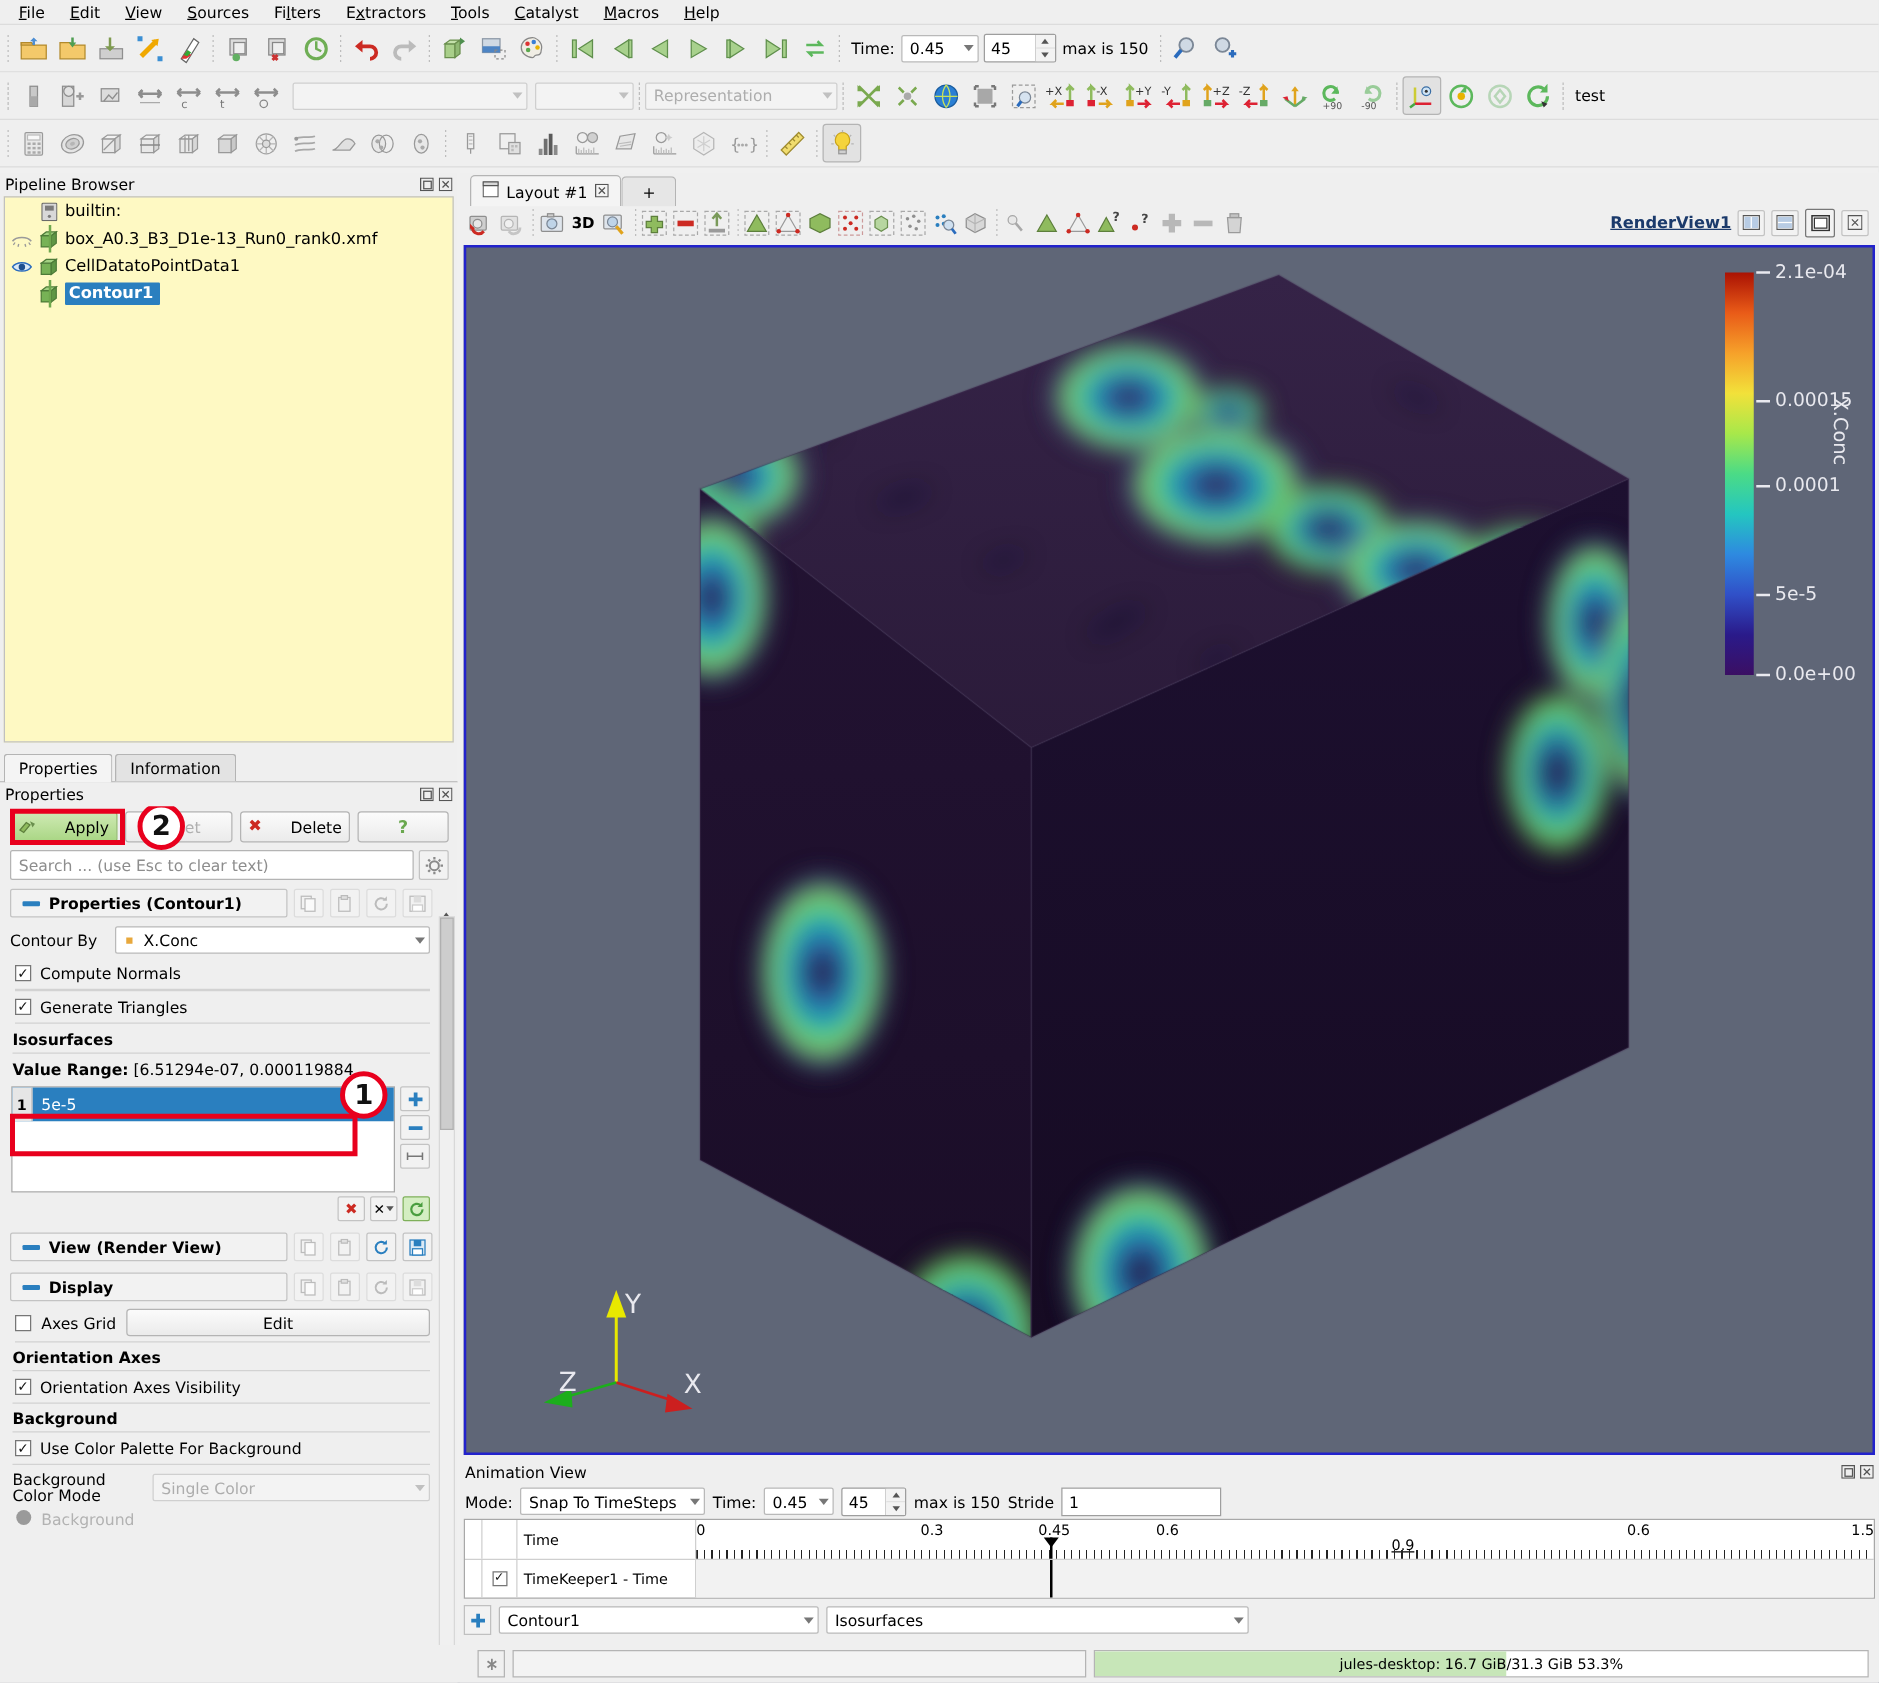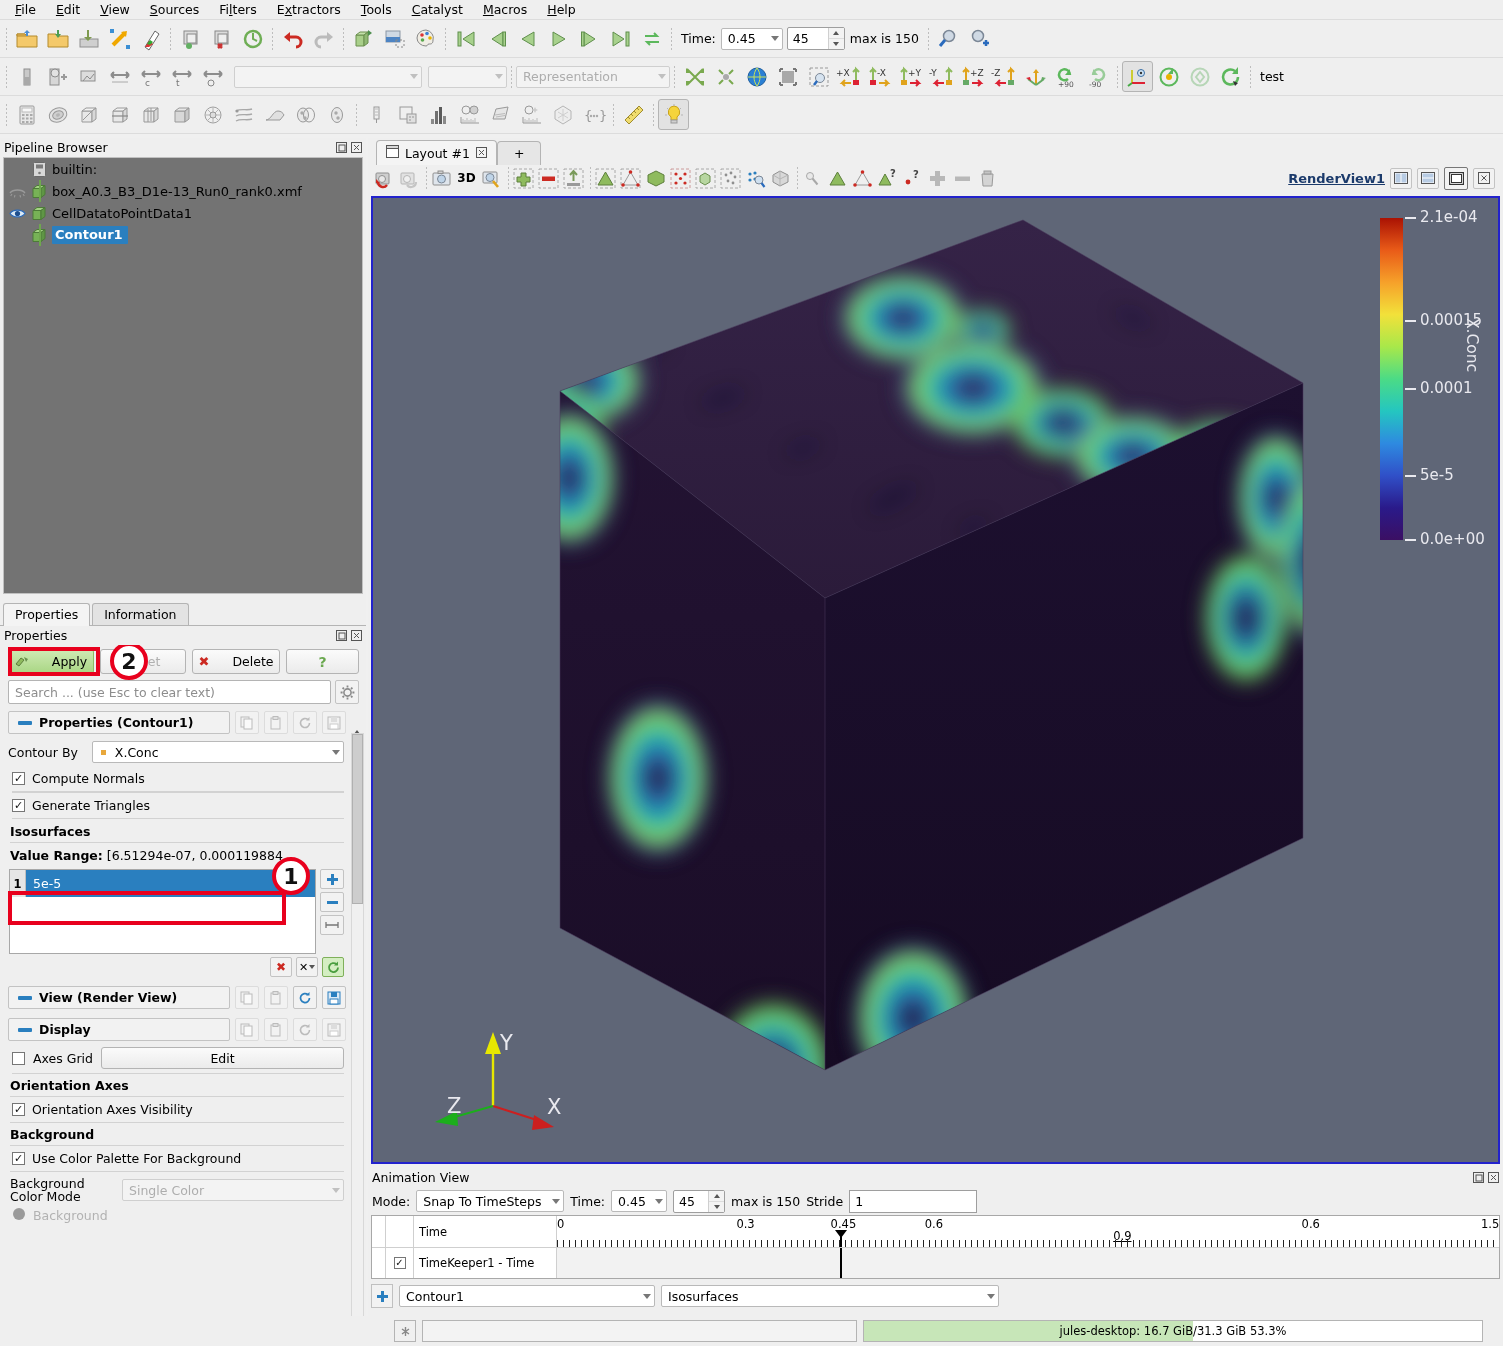--- a/index.html
+++ b/index.html
@@ -80,21 +80,21 @@
   .panel-title .btns { margin-left: auto; display:flex; gap:3px; padding-right:4px; }
   .pt-btn { width: 12px; height: 12px; display:flex;align-items:center;justify-content:center;font-size:9px;color:#444; }
 
   #left-col {
     position: absolute; left: 0; top: 138px; width: 366px; bottom: 0;
     display: flex; flex-direction: column; background: #efefef;
   }
 
   
   #pipeline {
-    height: 437px; background: #737373; border: 1px solid #c0c0c0;
+    height: 437px; background: #fef9c3; border: 1px solid #c0c0c0;
     margin: 0 3px; overflow: hidden;
   }
   .pipe-row { display: flex; align-items: center; height: 22px; padding-left: 4px; gap: 5px; }
   .pipe-row .eye { width: 18px; display:flex; align-items:center; justify-content:center; }
   .pipe-row .lbl { font-size: 13px; }
   .pipe-row.selected .lbl {
     background: #2a7fbf; color: #fff; font-weight: bold;
     padding: 1px 5px 2px 3px; border-radius: 1px;
   }
 
@@ -171,21 +171,21 @@
 
   
   #animview { position: absolute; left: 0; right: 0; top: 1030px; bottom: 0; }
   .anim-ctrl { display:flex; align-items:center; gap: 6px; height: 28px; padding-left: 4px; font-size: 12.5px;}
   .anim-table { margin: 0 3px; border: 1px solid #a8a8a8; background: #fff; }
   .anim-row { display: flex; height: 30px; align-items: stretch; }
   .anim-cell { border-right: 1px solid #cfcfcf; display:flex; align-items:center; }
 
   .statusbar {
     position: absolute; left: 0; right: 0; bottom: 0; height: 30px;
-    display: flex; align-items: center; gap: 6px; padding: 0 20px; background: #efefef;
+    display: flex; align-items: center; gap: 6px; padding: 0 8px; background: #efefef;
   }
   .progress-outer { flex: 1; height: 22px; border: 1px solid #b4b4b4; background: #f3f3f3; }
   .mem-outer {
     width: 620px; height: 22px; border: 1px solid #b4b4b4; background: #fff;
     position: relative; display:flex; align-items:center; justify-content:center;
     font-size: 11.5px; overflow: hidden;
   }
   .mem-fill { position: absolute; left:0; top:0; bottom:0; background: #c7e6b8; }
   .mem-text { position: relative; z-index: 2; }
 </style>

